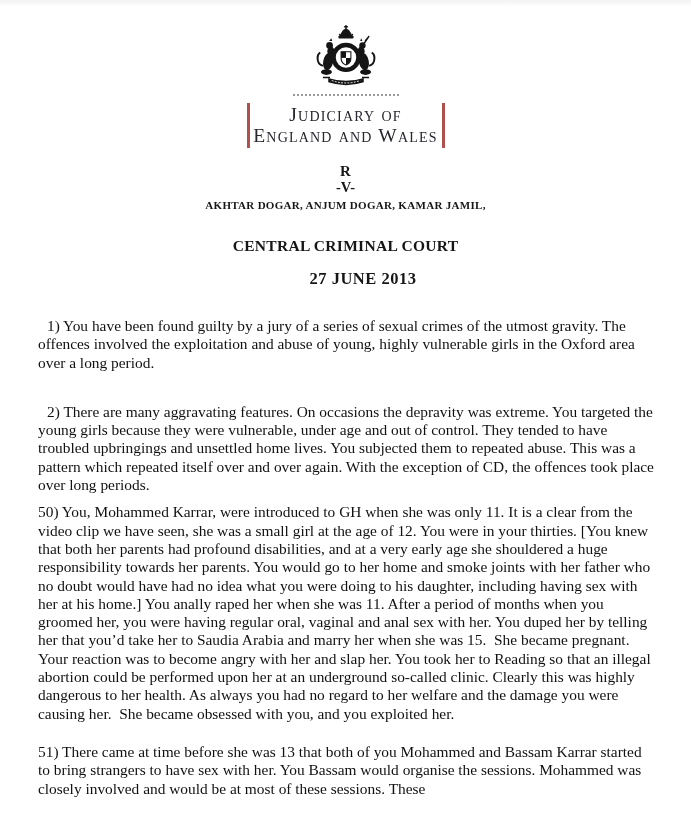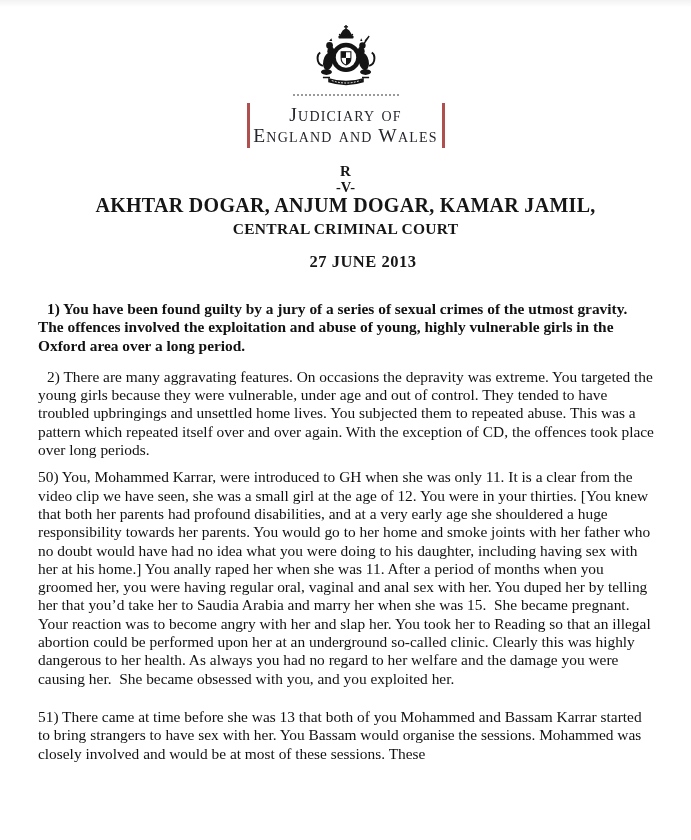--- a/index.html
+++ b/index.html
@@ -43,43 +43,43 @@
     line-height: 21px;
     letter-spacing: 1.2px;
     color: #26262e;
     font-weight: 500;
   }
 
   
   .case-block { text-align: center; font-weight: bold; color: #161616; }
   .crown-party { margin-top: 15px; font-size: 15px; line-height: 16px; }
   .versus      { font-size: 14.5px; line-height: 16px; }
-  .defendants  { font-size: 20px; line-height: 20px; letter-spacing: 0.3px; text-align: center; }
-  .court       { margin-top: 5px; font-size: 15.5px; letter-spacing: 0.3px; }
+  .defendants  { font-size: 11px; line-height: 20px; letter-spacing: 0.3px; text-align: center; }
+  .court       { margin-top: 22px; font-size: 15.5px; letter-spacing: 0.3px; }
   .hearing-date{ margin-top: 14px; font-size: 16.5px; letter-spacing: 0.5px; padding-left: 35px; }
   .doc-heading {
     margin-top: 17px;
     font-size: 15px;
     letter-spacing: 0.2px;
     text-decoration: underline;
     text-underline-offset: 3px;
   }
 
   
   .body-text {
     margin: 28px 35px 0 38px;
     width: 618px;
     font-size: 15.4px;
     line-height: 18.3px;
     color: #111;
     text-align: left;
   }
   .para { white-space: pre-wrap; }
   .para.indent { text-indent: 9px; }
-  .p1  { margin-bottom: 13px; font-weight: bold; }
+  .p1  { margin-bottom: 31px; }
   .p2  { margin-bottom: 9px;  }
   .p50 { margin-bottom: 20px; }
   .p51 { margin-bottom: 0; }
 </style>
 </head>
 <body>
 
 <div class="page">
 
   <header class="masthead">

